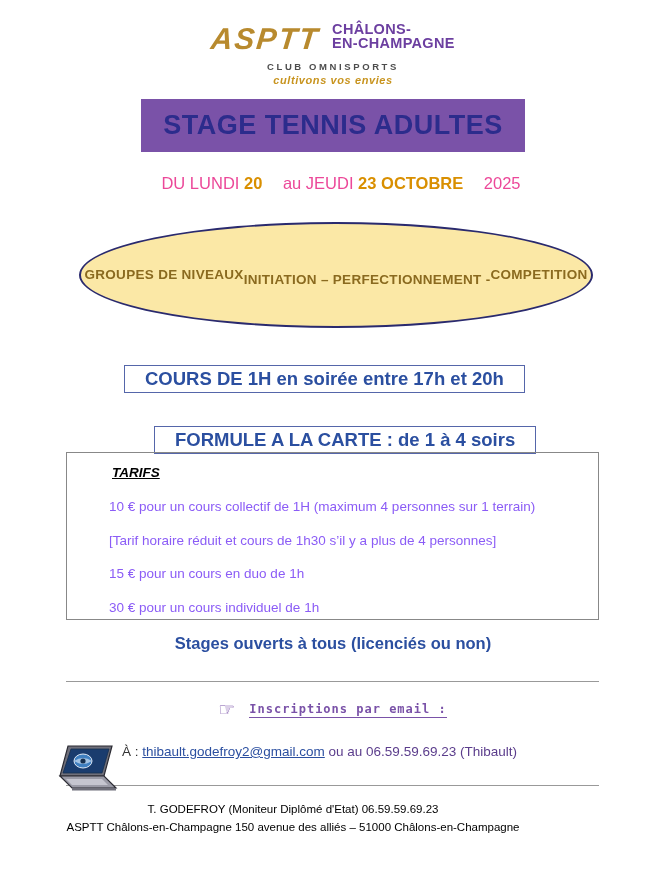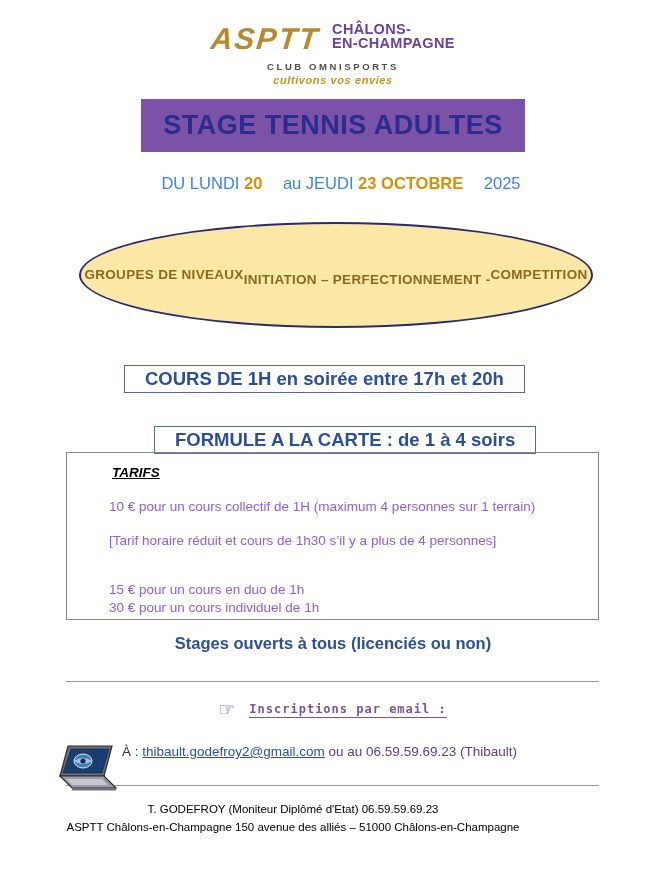--- a/index.html
+++ b/index.html
@@ -94,21 +94,21 @@
   .date-line {
     position: absolute;
     top: 174px;
     left: 0;
     width: 666px;
     text-align: center;
     font-size: 16.5px;
     color: #000;
   }
   .date-line .orange { color: #d98f00; font-weight: bold; }
-  .date-line .plain { color: #3b82f6; padding-left: 16px; }
+  .date-line .plain { color: #ec4899; padding-left: 16px; }
 
   
   .ellipse {
     position: absolute;
     top: 222px;
     left: 79px;
     width: 510px;
     height: 102px;
     background: #fbe8a6;
     border: 2px solid #2a2a6e;
@@ -162,21 +162,21 @@
   }
   .tarif-line {
     position: absolute;
     left: 42px;
     font-size: 13.5px;
     color: #8b5cf6;
     white-space: nowrap;
   }
   .tarif-line.t0 { top: 46px; }
   .tarif-line.t1 { top: 80px; }
-  .tarif-line.t2 { top: 113px; margin-top: 16px; }
+  .tarif-line.t2 { top: 113px; }
   .tarif-line.t3 { top: 147px; }
 
   
   .stages-open {
     position: absolute;
     top: 634px;
     left: 0;
     width: 666px;
     text-align: center;
     color: #2b4fa0;

